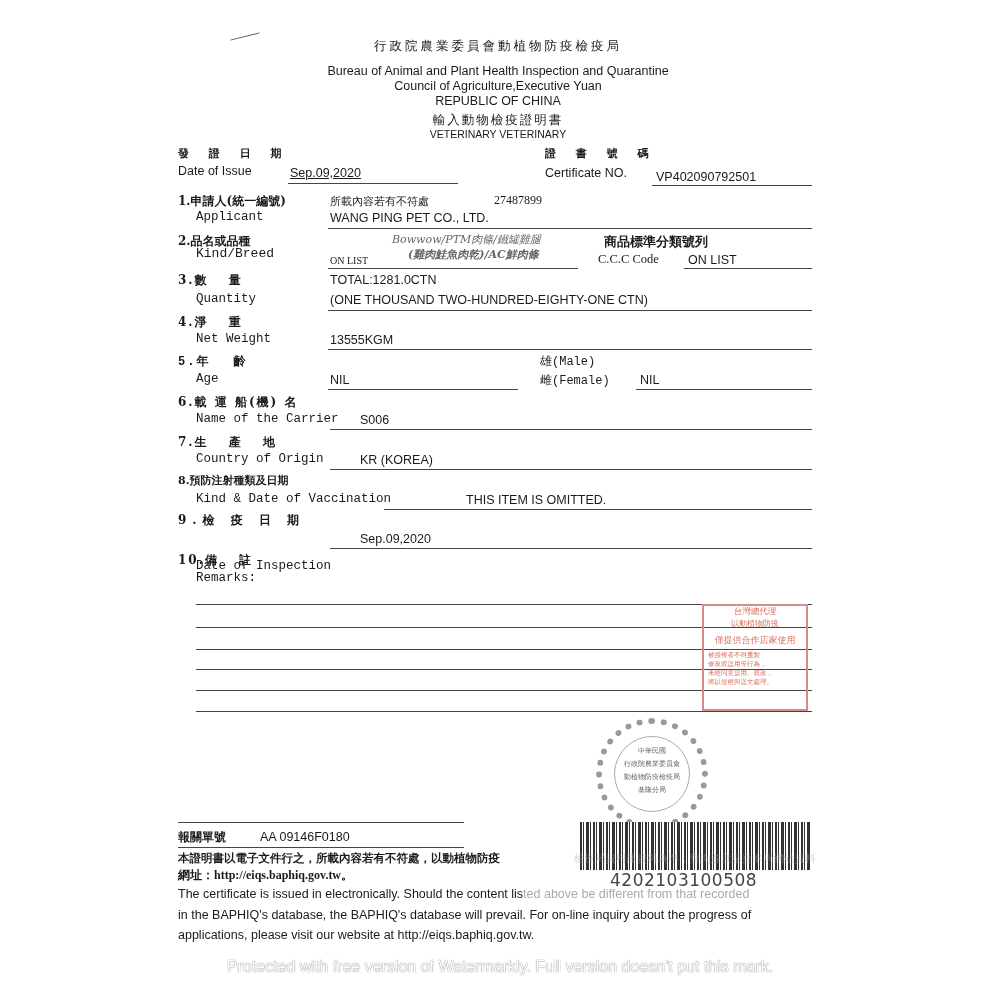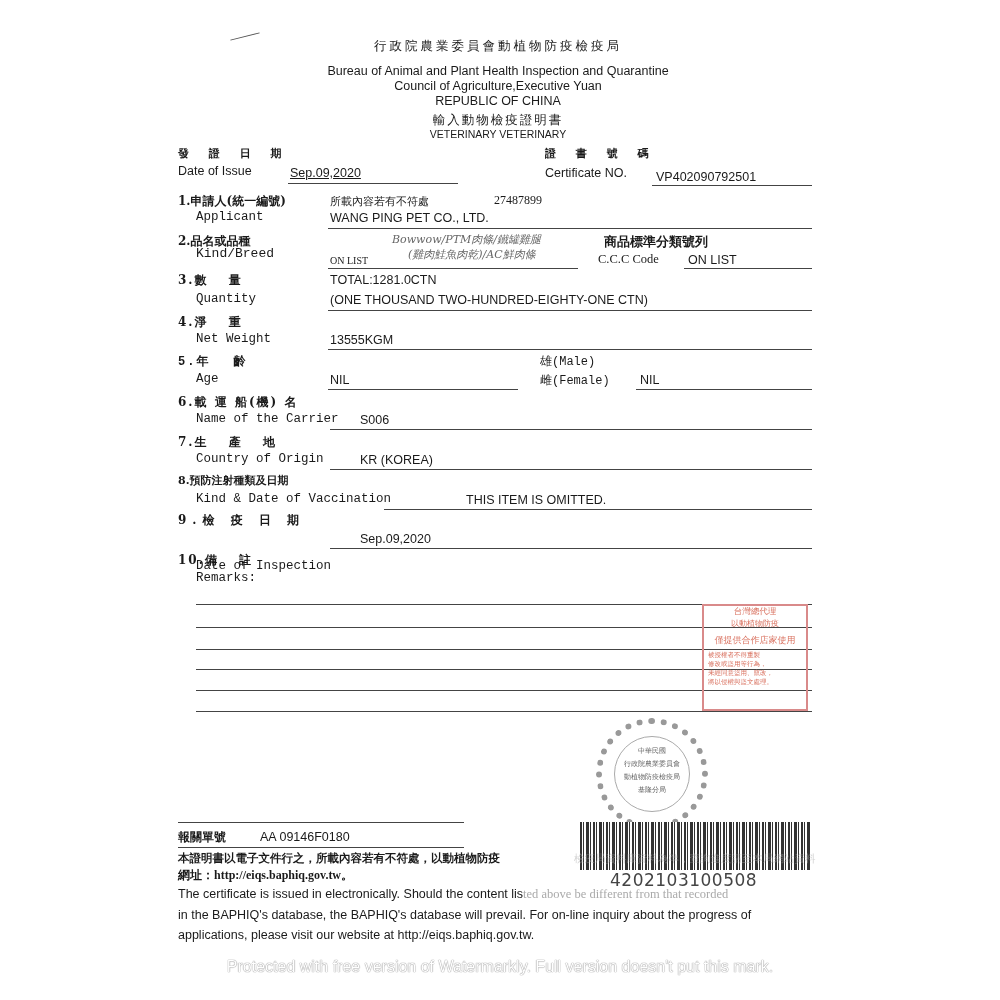--- a/index.html
+++ b/index.html
@@ -23,21 +23,21 @@
   .stamp .small { text-align:left; padding-left:4px; font-size:6.5px; line-height:9px; margin-top:4px; }
   .seal { position:absolute; left:596px; top:718px; width:112px; height:112px; border-radius:50%;
           border:6px dotted #999; box-sizing:border-box; }
   .seal-inner { position:absolute; left:12px; top:12px; width:76px; height:76px; border-radius:50%; border:1.5px solid #aaa;
           font-size:7px; color:#666; text-align:center; font-family:"DejaVu Sans", sans-serif; line-height:13px; padding-top:8px; box-sizing:border-box; }
   .barcode { position:absolute; left:580px; top:822px; width:230px; height:48px;
      background: repeating-linear-gradient(90deg,#333 0 2px,#fff 2px 3px,#333 3px 4px,#fff 4px 6px,#333 6px 9px,#fff 9px 10px,#333 10px 11px,#fff 11px 13px); }
   .barnum { position:absolute; left:610px; top:870px; font-size:17px; font-family:"DejaVu Sans", sans-serif; color:#444; letter-spacing:0.5px; }
   .watermark { position:absolute; left:0; width:1000px; top:958px; text-align:center; font-size:16px; color:#fff;
      text-shadow:0 0 1px #888, 0 0 1px #888; }
-  .faint { color:#aaa;font-family:Liberation Serif, serif; }
+  .faint { color:#aaa; }
 </style>
 </head>
 <body>
 
 <div class="scribble"></div>
 
 <div class="abs hdr hdr-zh" style="top:38px;">行政院農業委員會動植物防疫檢疫局</div>
 <div class="abs hdr" style="top:64px;">Bureau of Animal and Plant Health Inspection and Quarantine</div>
 <div class="abs hdr" style="top:79px;">Council of Agriculture,Executive Yuan</div>
 <div class="abs hdr" style="top:94px;">REPUBLIC OF CHINA</div>
@@ -58,21 +58,21 @@
 <div class="abs serif" style="left:330px; top:194px; font-size:11px;">所載內容若有不符處</div>
 <div class="abs serif" style="left:494px; top:193px; font-size:12px;">27487899</div>
 <div class="abs mono" style="left:196px; top:210px; font-size:12.5px;">Applicant</div>
 <div class="abs val" style="left:330px; top:211px;">WANG PING PET CO., LTD.</div>
 <div class="line" style="left:328px; top:228px; width:484px;"></div>
 
 <div class="abs zh" style="left:178px; top:233px; font-size:12px; letter-spacing:0;">2.品名或品種</div>
 <div class="abs mono" style="left:196px; top:246px; font-size:13px;text-align:right;">Kind/Breed</div>
 <div class="abs serif" style="left:330px; top:255px; font-size:10px;">ON LIST</div>
 <div class="abs hand" style="left:392px; top:232px;">Bowwow/PTM肉條/鐵罐雞腿</div>
-<div class="abs hand" style="left:408px; top:247px;">(雞肉鮭魚肉乾)/AC鮮肉條</div>
+<div class="abs hand" style="left:408px; top:247px;font-weight:bold;">(雞肉鮭魚肉乾)/AC鮮肉條</div>
 <div class="line" style="left:328px; top:268px; width:250px;"></div>
 <div class="abs zh" style="left:584px; top:233px; font-size:13px; letter-spacing:0;padding-left:20px;">商品標準分類號列</div>
 <div class="abs serif" style="left:598px; top:252px; font-size:12.5px;">C.C.C Code</div>
 <div class="abs val" style="left:688px; top:253px;">ON LIST</div>
 <div class="line" style="left:684px; top:268px; width:128px;"></div>
 
 <div class="abs zh" style="left:178px; top:272px; font-size:12px;">3.數　 量</div>
 <div class="abs val" style="left:330px; top:273px;">TOTAL:1281.0CTN</div>
 <div class="abs mono" style="left:196px; top:292px; font-size:12.5px;">Quantity</div>
 <div class="abs val" style="left:330px; top:293px;">(ONE THOUSAND TWO-HUNDRED-EIGHTY-ONE CTN)</div>

